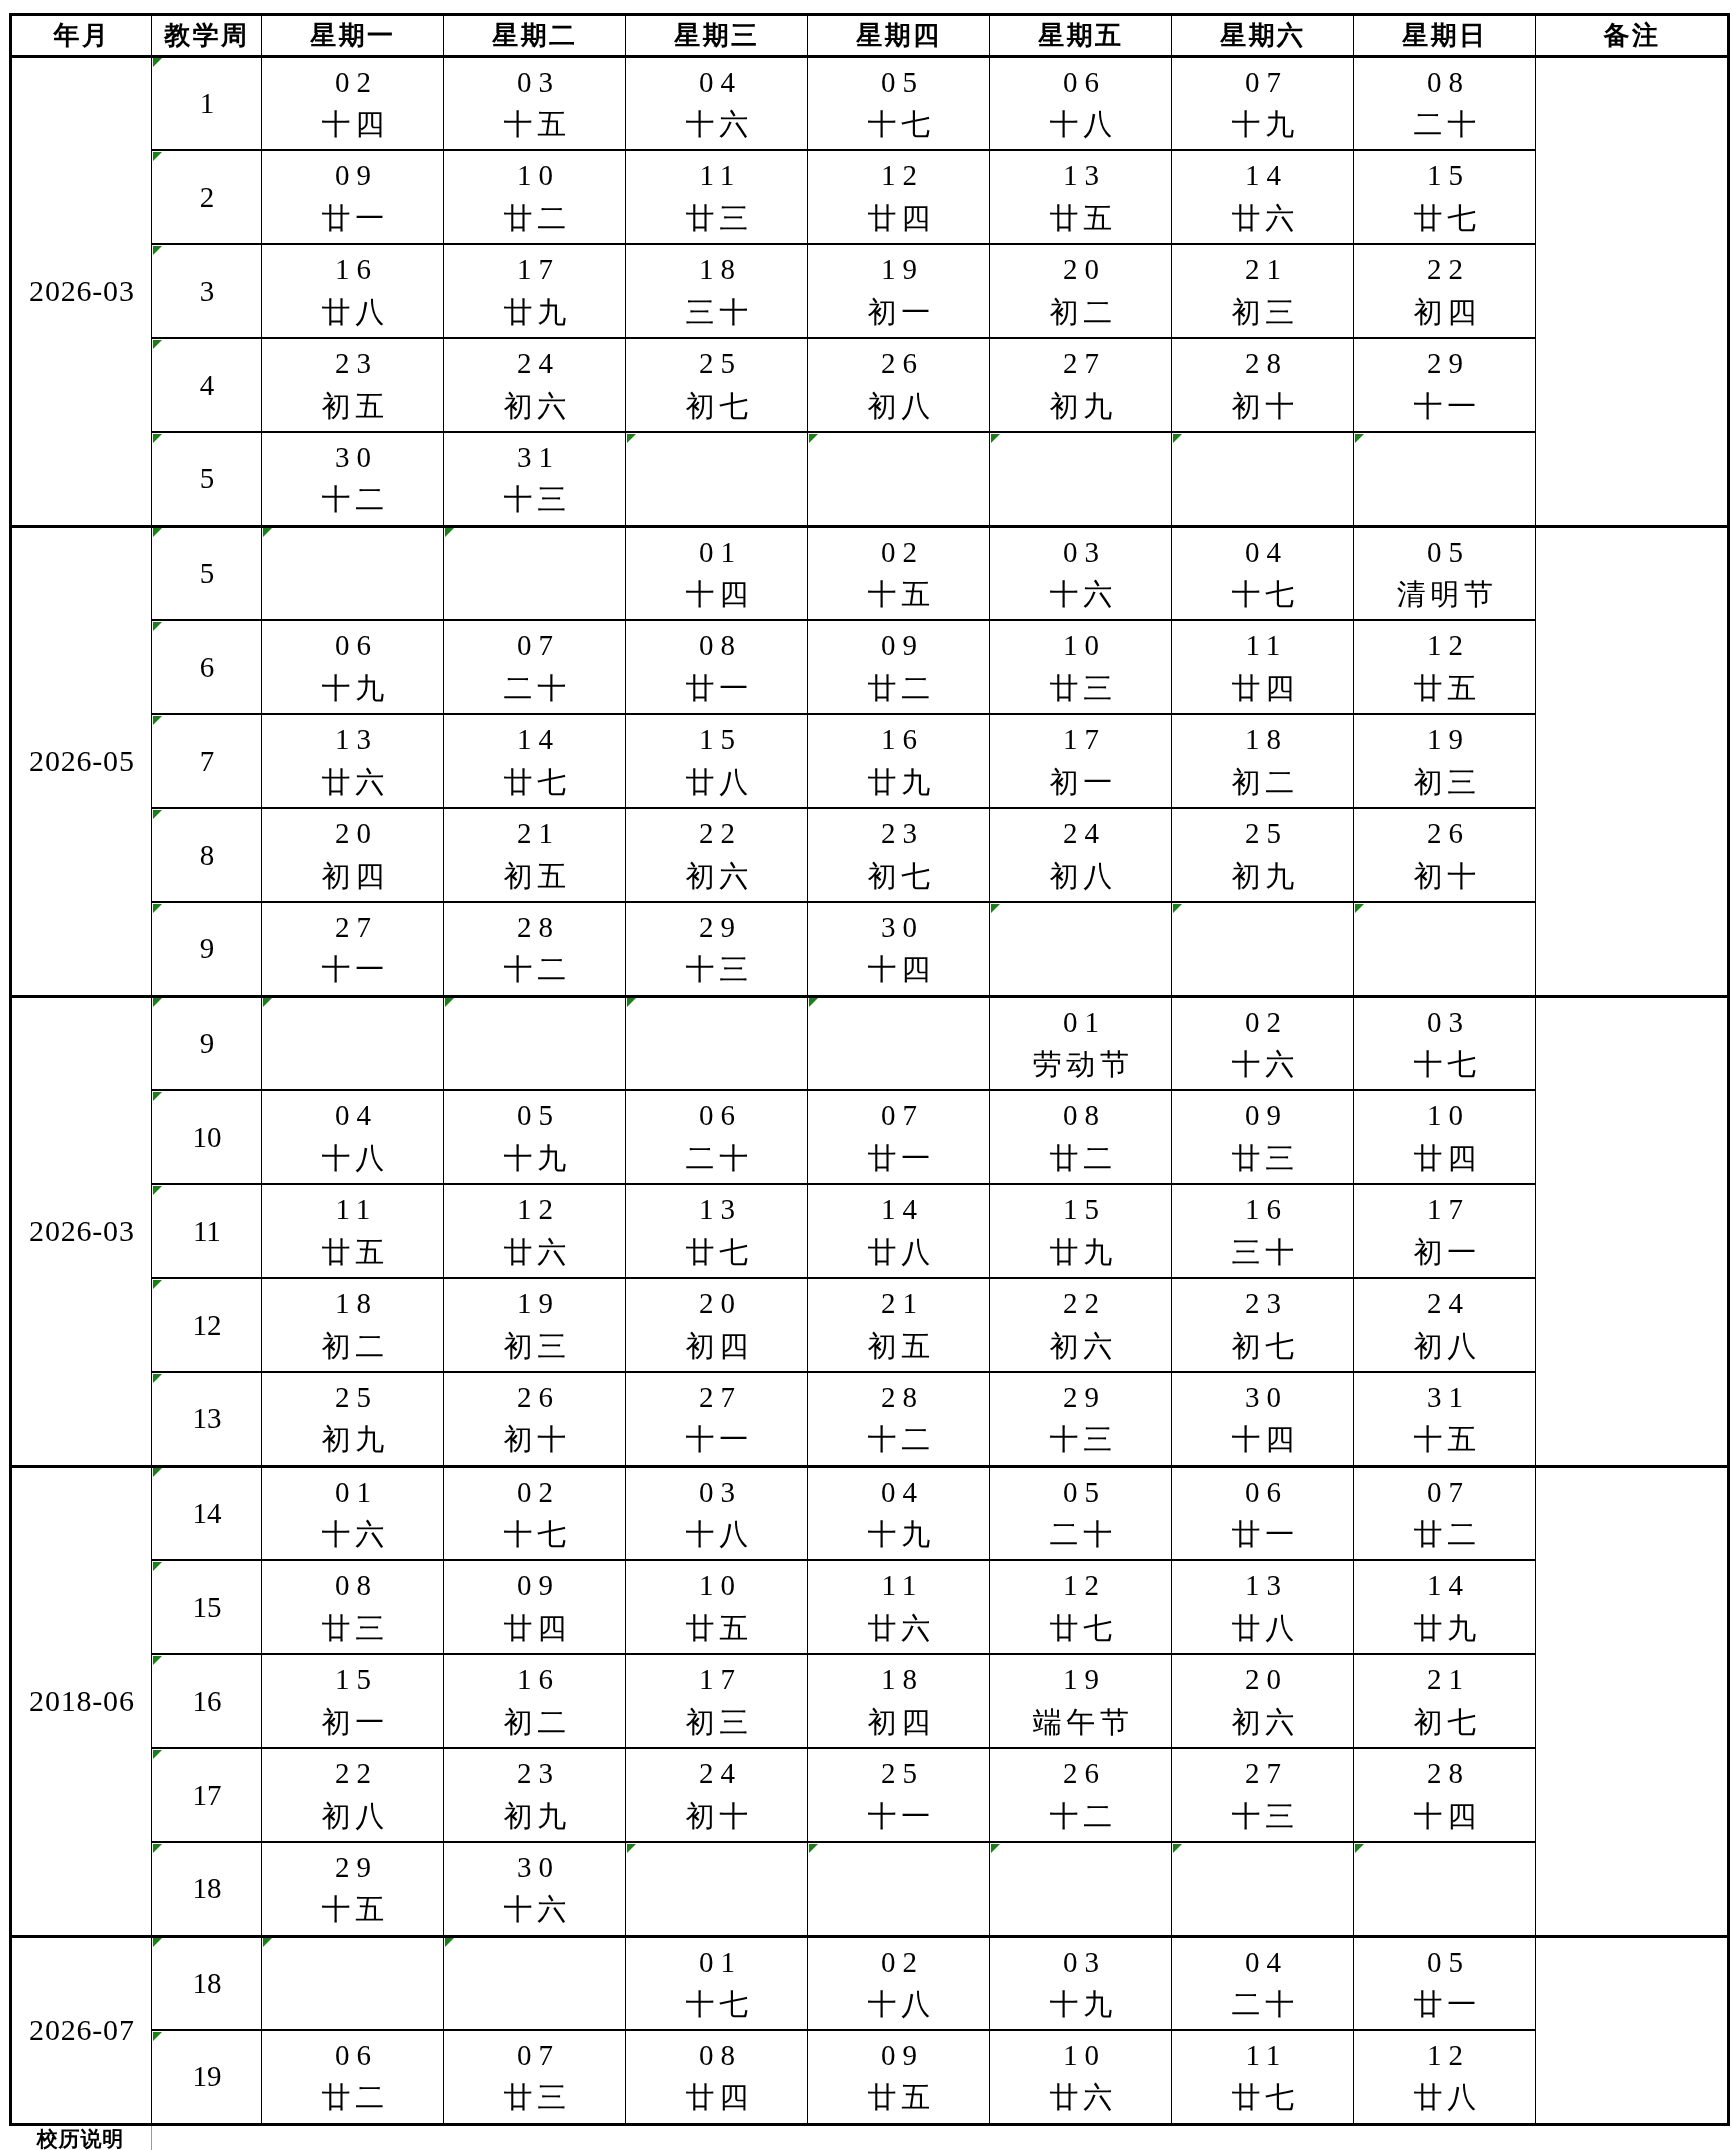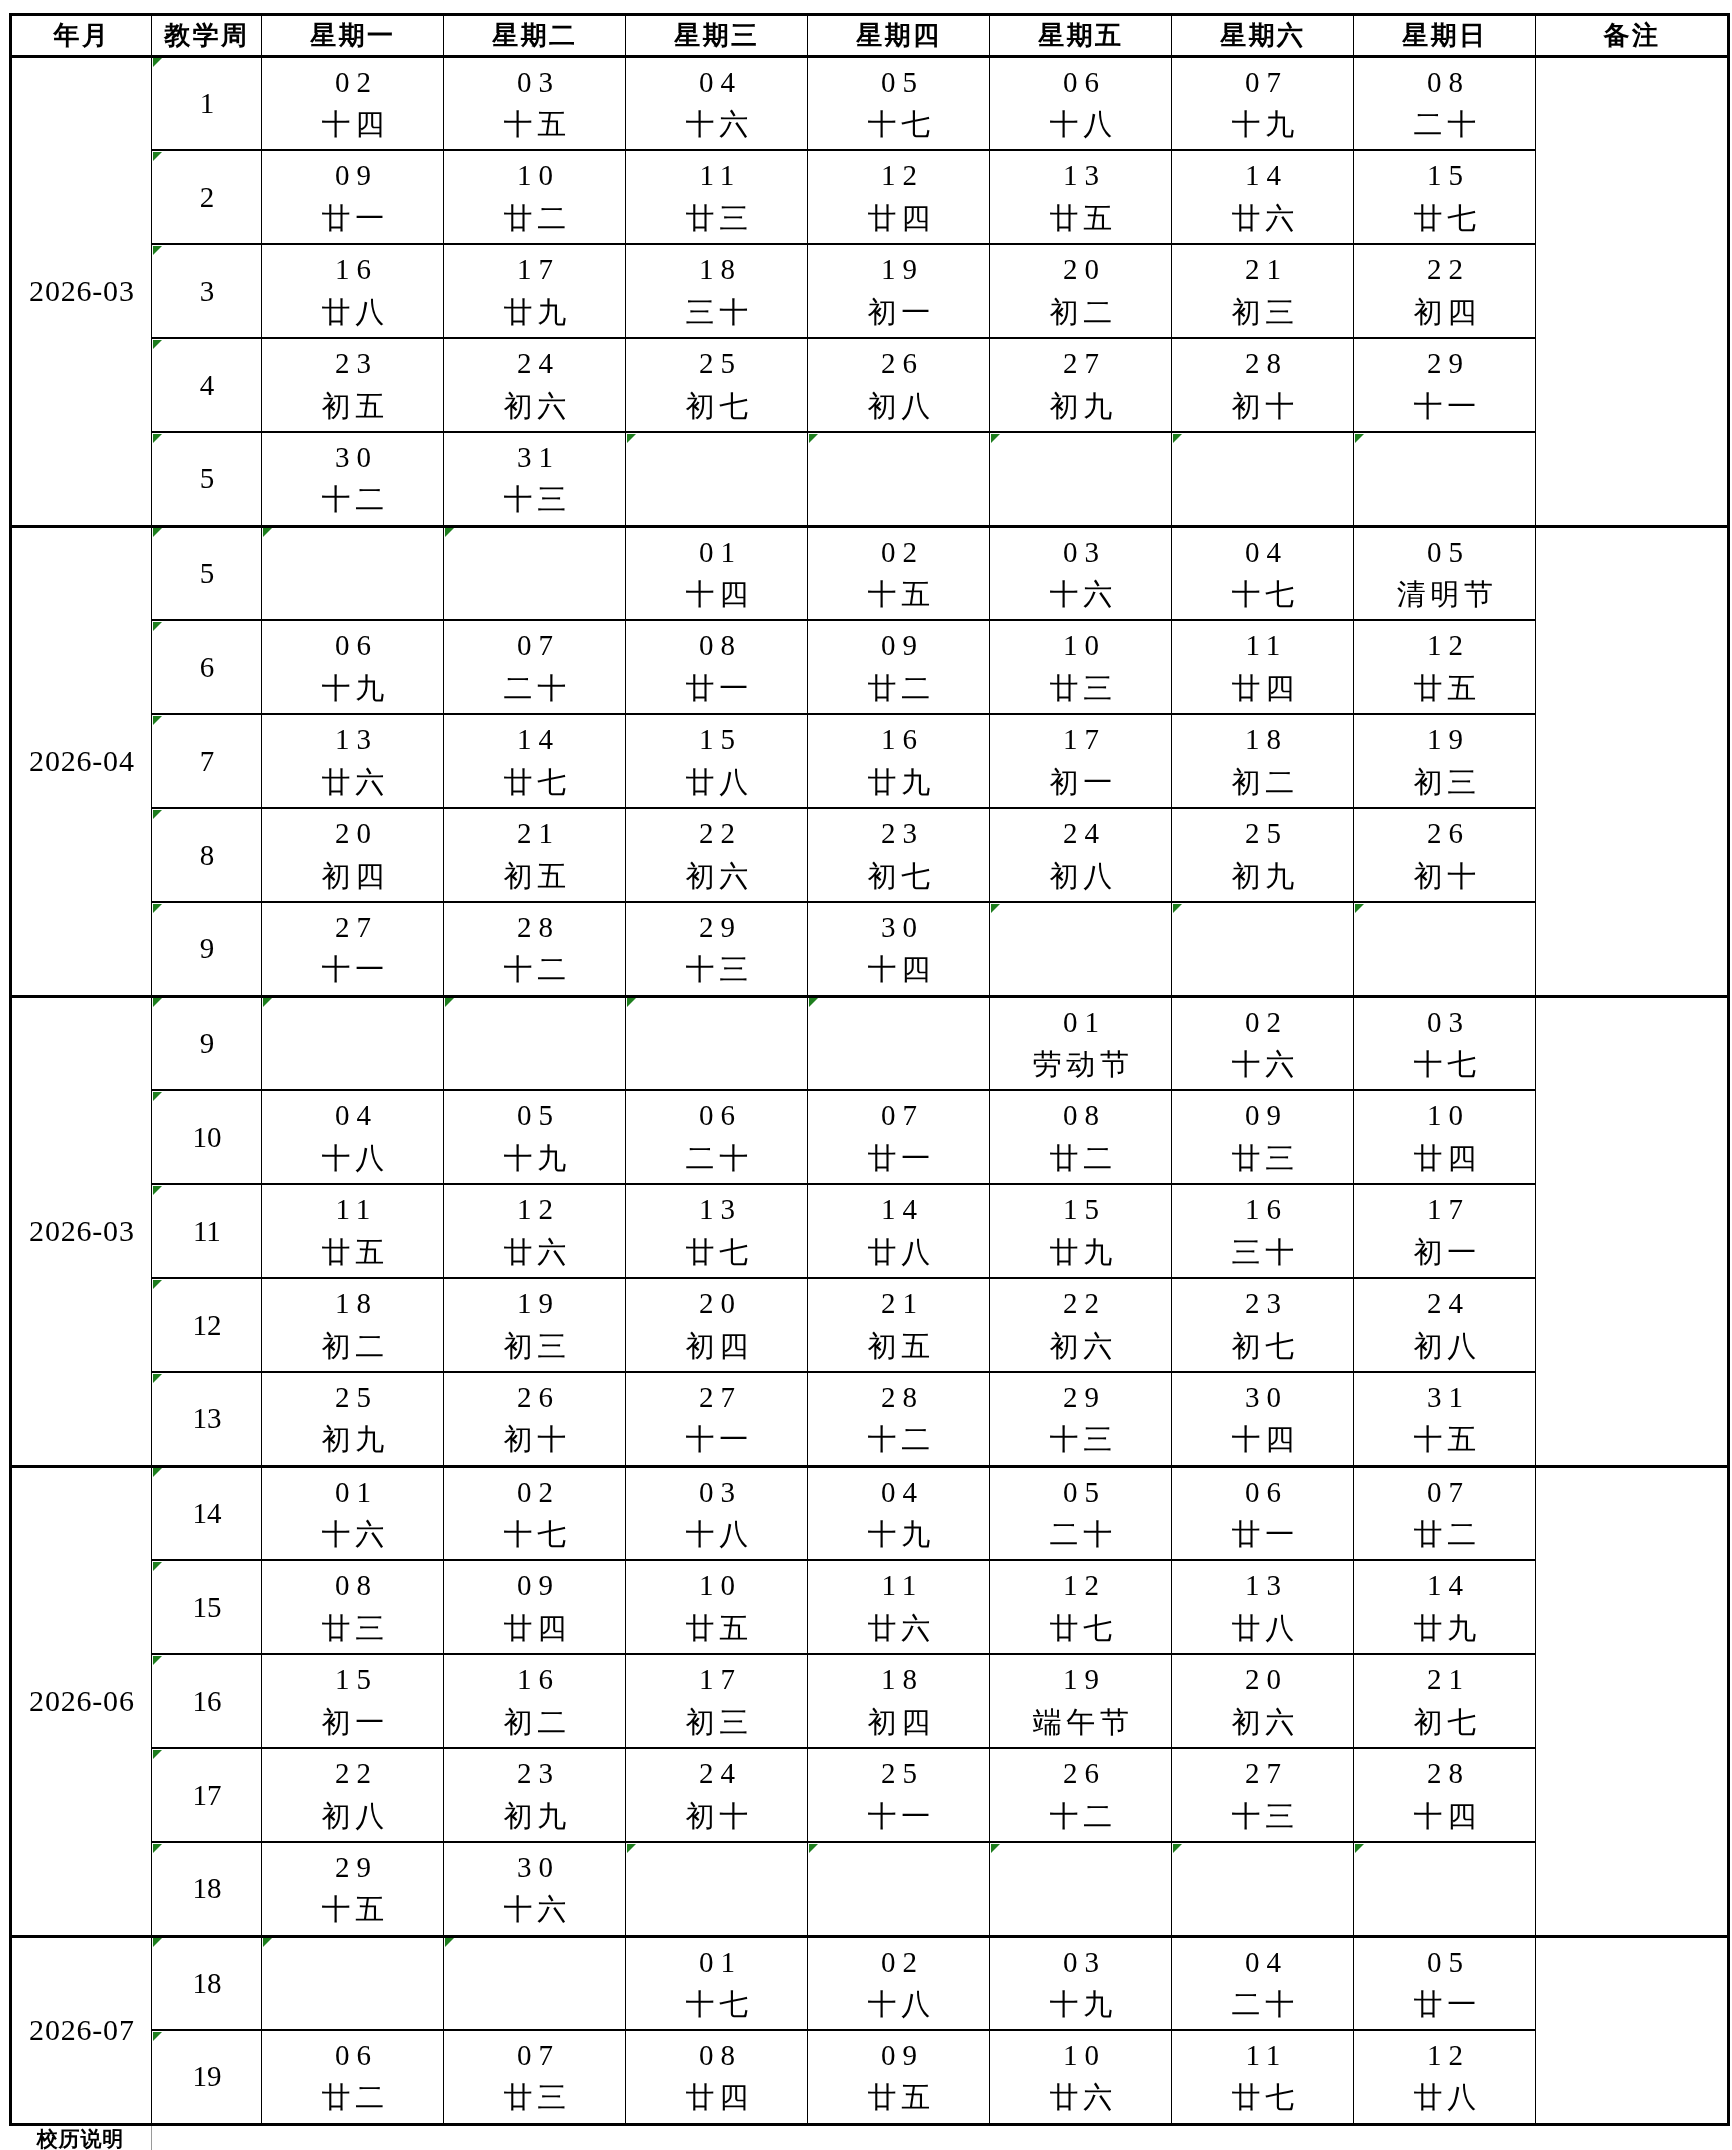--- a/index.html
+++ b/index.html
@@ -353,21 +353,21 @@
             <span class="tri"></span>
           </td>
           <td>
             <span class="tri"></span>
           </td>
           <td>
             <span class="tri"></span>
           </td>
         </tr>
         <tr class="month-start">
-          <td class="month-cell" rowspan="5">2026-04</td>
+          <td class="month-cell" rowspan="5">2026-05</td>
           <td class="week-cell"><span class="tri"></span><span>5</span></td>
           <td>
             <span class="tri"></span>
           </td>
           <td>
             <span class="tri"></span>
           </td>
           <td>
             <div class="daywrap">
               <div class="solar">01</div>
@@ -780,21 +780,21 @@
             </div>
           </td>
           <td>
             <div class="daywrap">
               <div class="solar">31</div>
               <div class="lunar">十五</div>
             </div>
           </td>
         </tr>
         <tr class="month-start">
-          <td class="month-cell" rowspan="5">2026-06</td>
+          <td class="month-cell" rowspan="5">2018-06</td>
           <td class="week-cell"><span class="tri"></span><span>14</span></td>
           <td>
             <div class="daywrap">
               <div class="solar">01</div>
               <div class="lunar">十六</div>
             </div>
           </td>
           <td>
             <div class="daywrap">
               <div class="solar">02</div>

